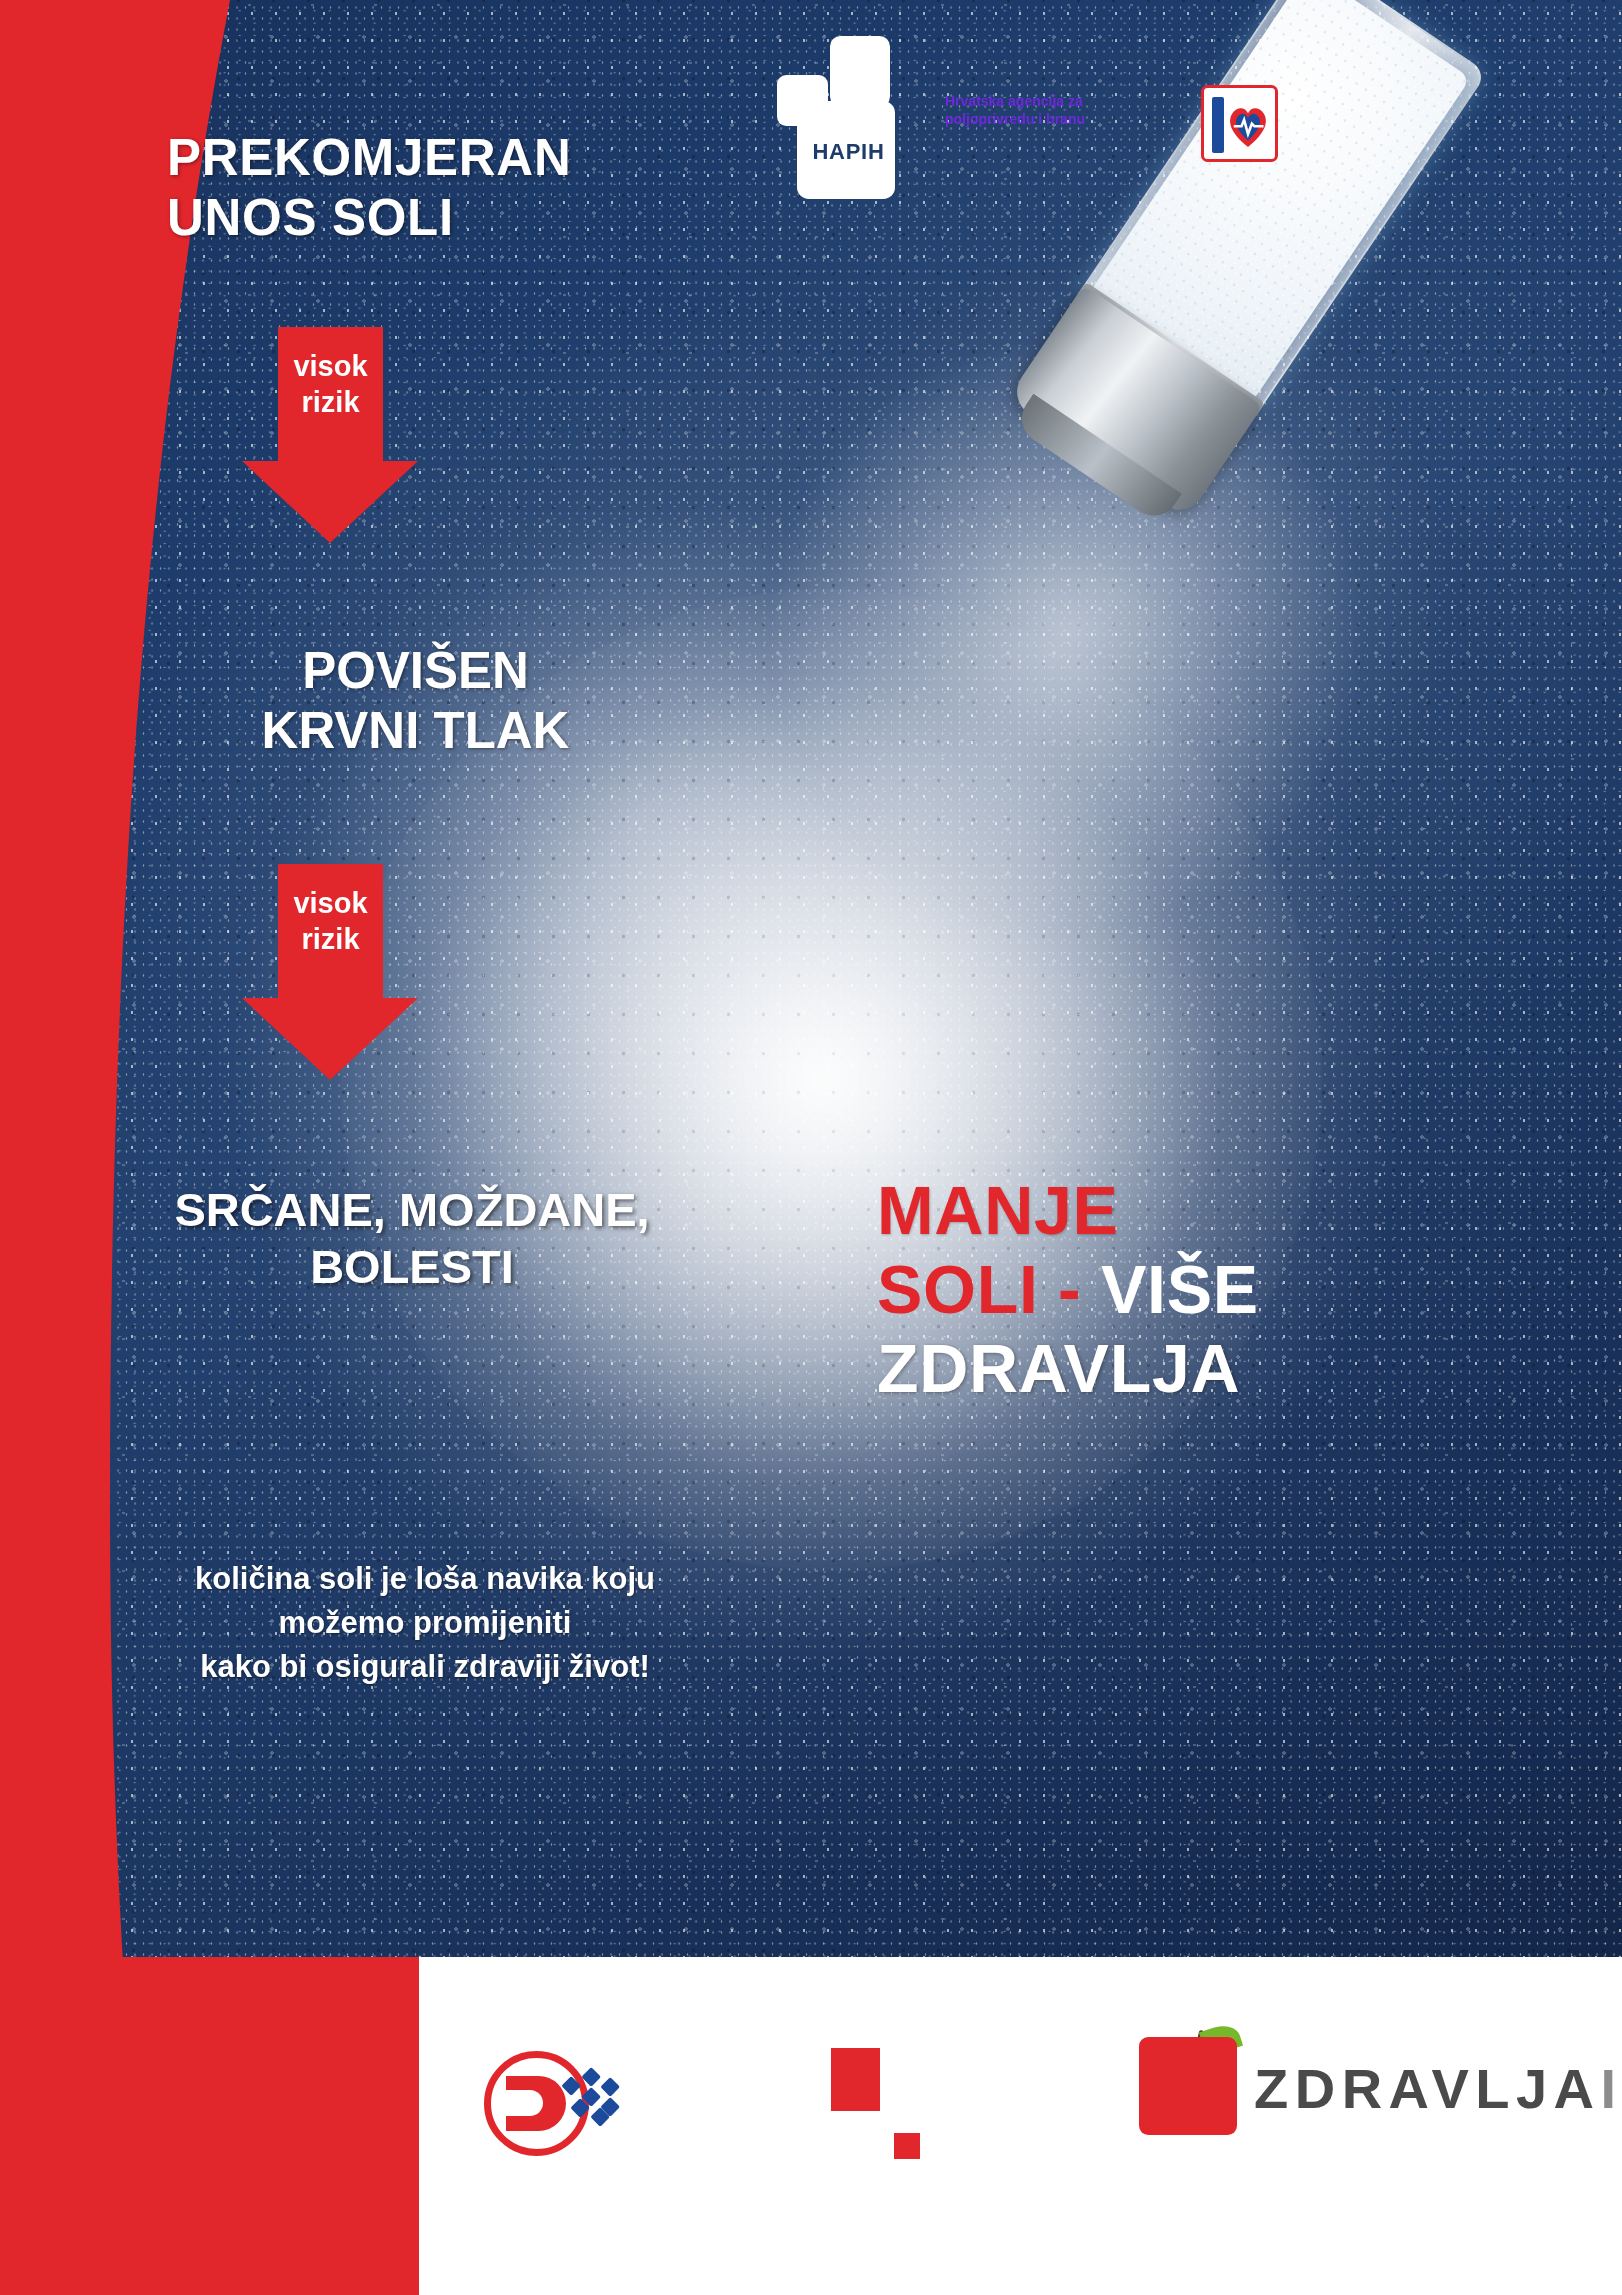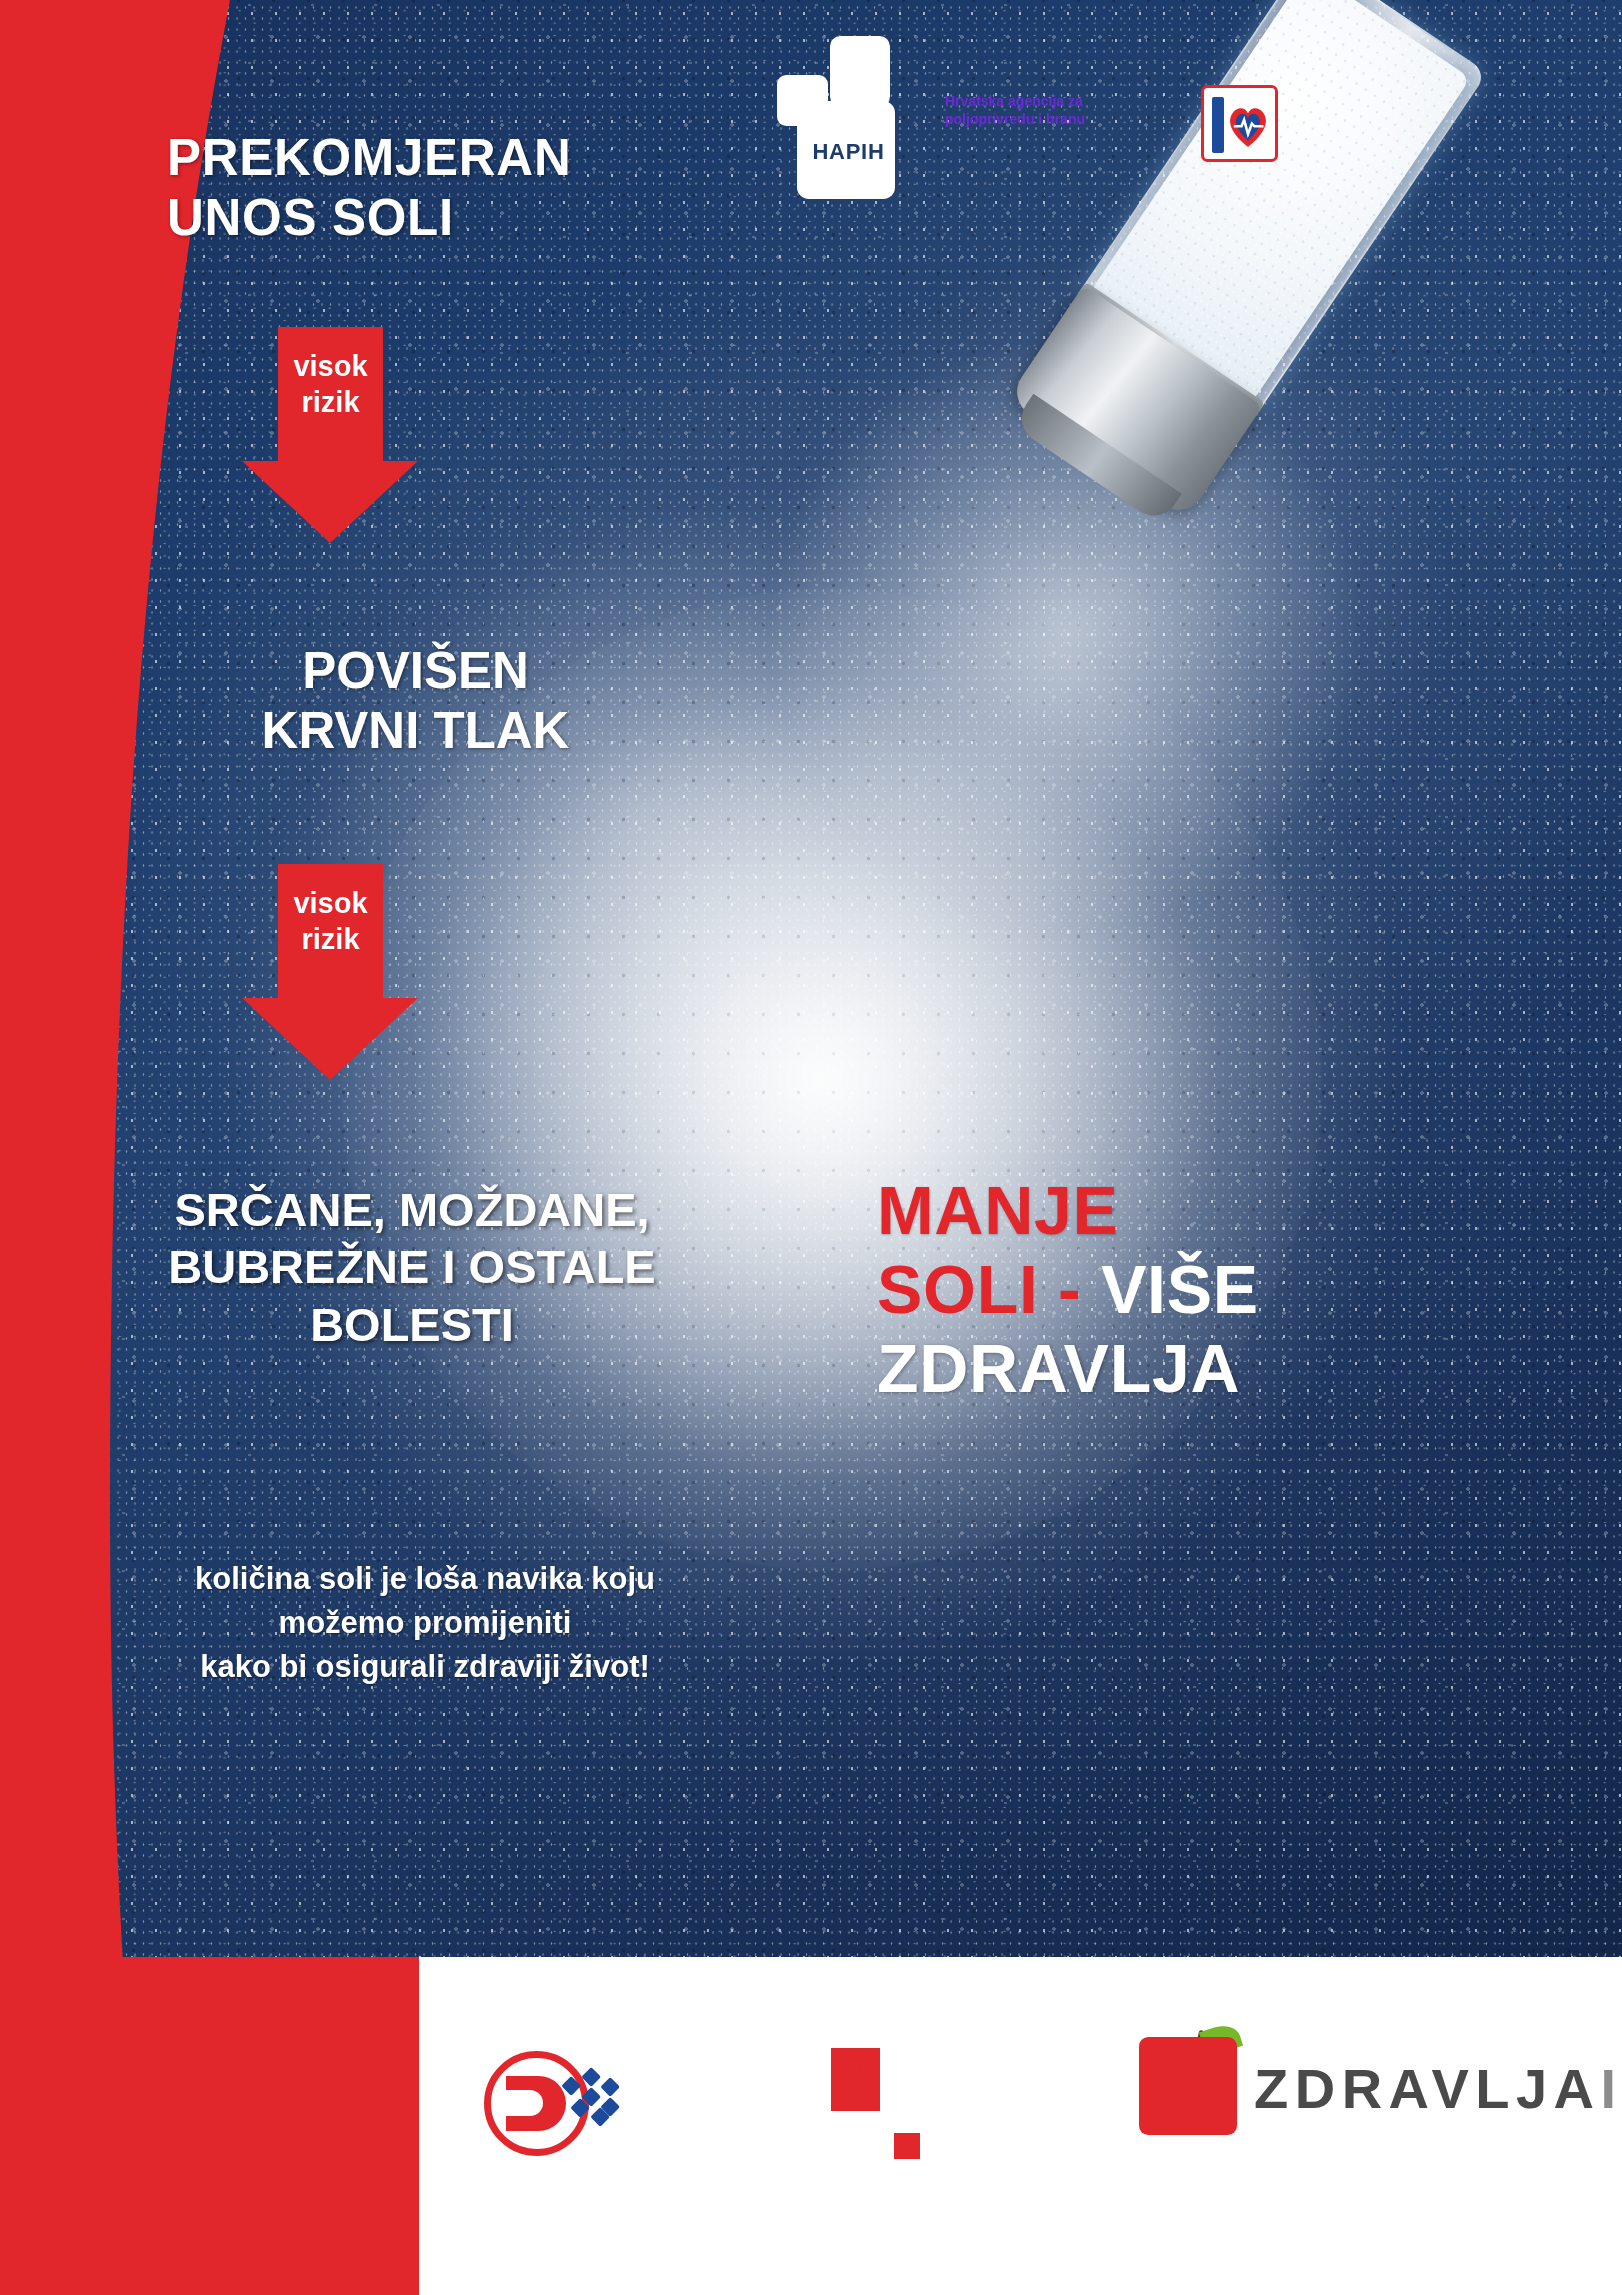--- a/index.html
+++ b/index.html
@@ -472,21 +472,20 @@
       <div class="head"></div>
       <div class="arrow-label">
         <div>visok</div>
         <div>rizik</div>
       </div>
     </div>
   </div>
 
   <div class="bot-title">
     <div>SRČANE, MOŽDANE,</div>
-    <div>BUBREŽNE I OSTALE</div>
     <div>BOLESTI</div>
   </div>
 
   <div class="paragraph">
     <div>količina soli  je loša navika koju</div>
     <div>možemo promijeniti</div>
     <div>kako bi osigurali zdraviji život!</div>
   </div>
 
   <div class="slogan">

